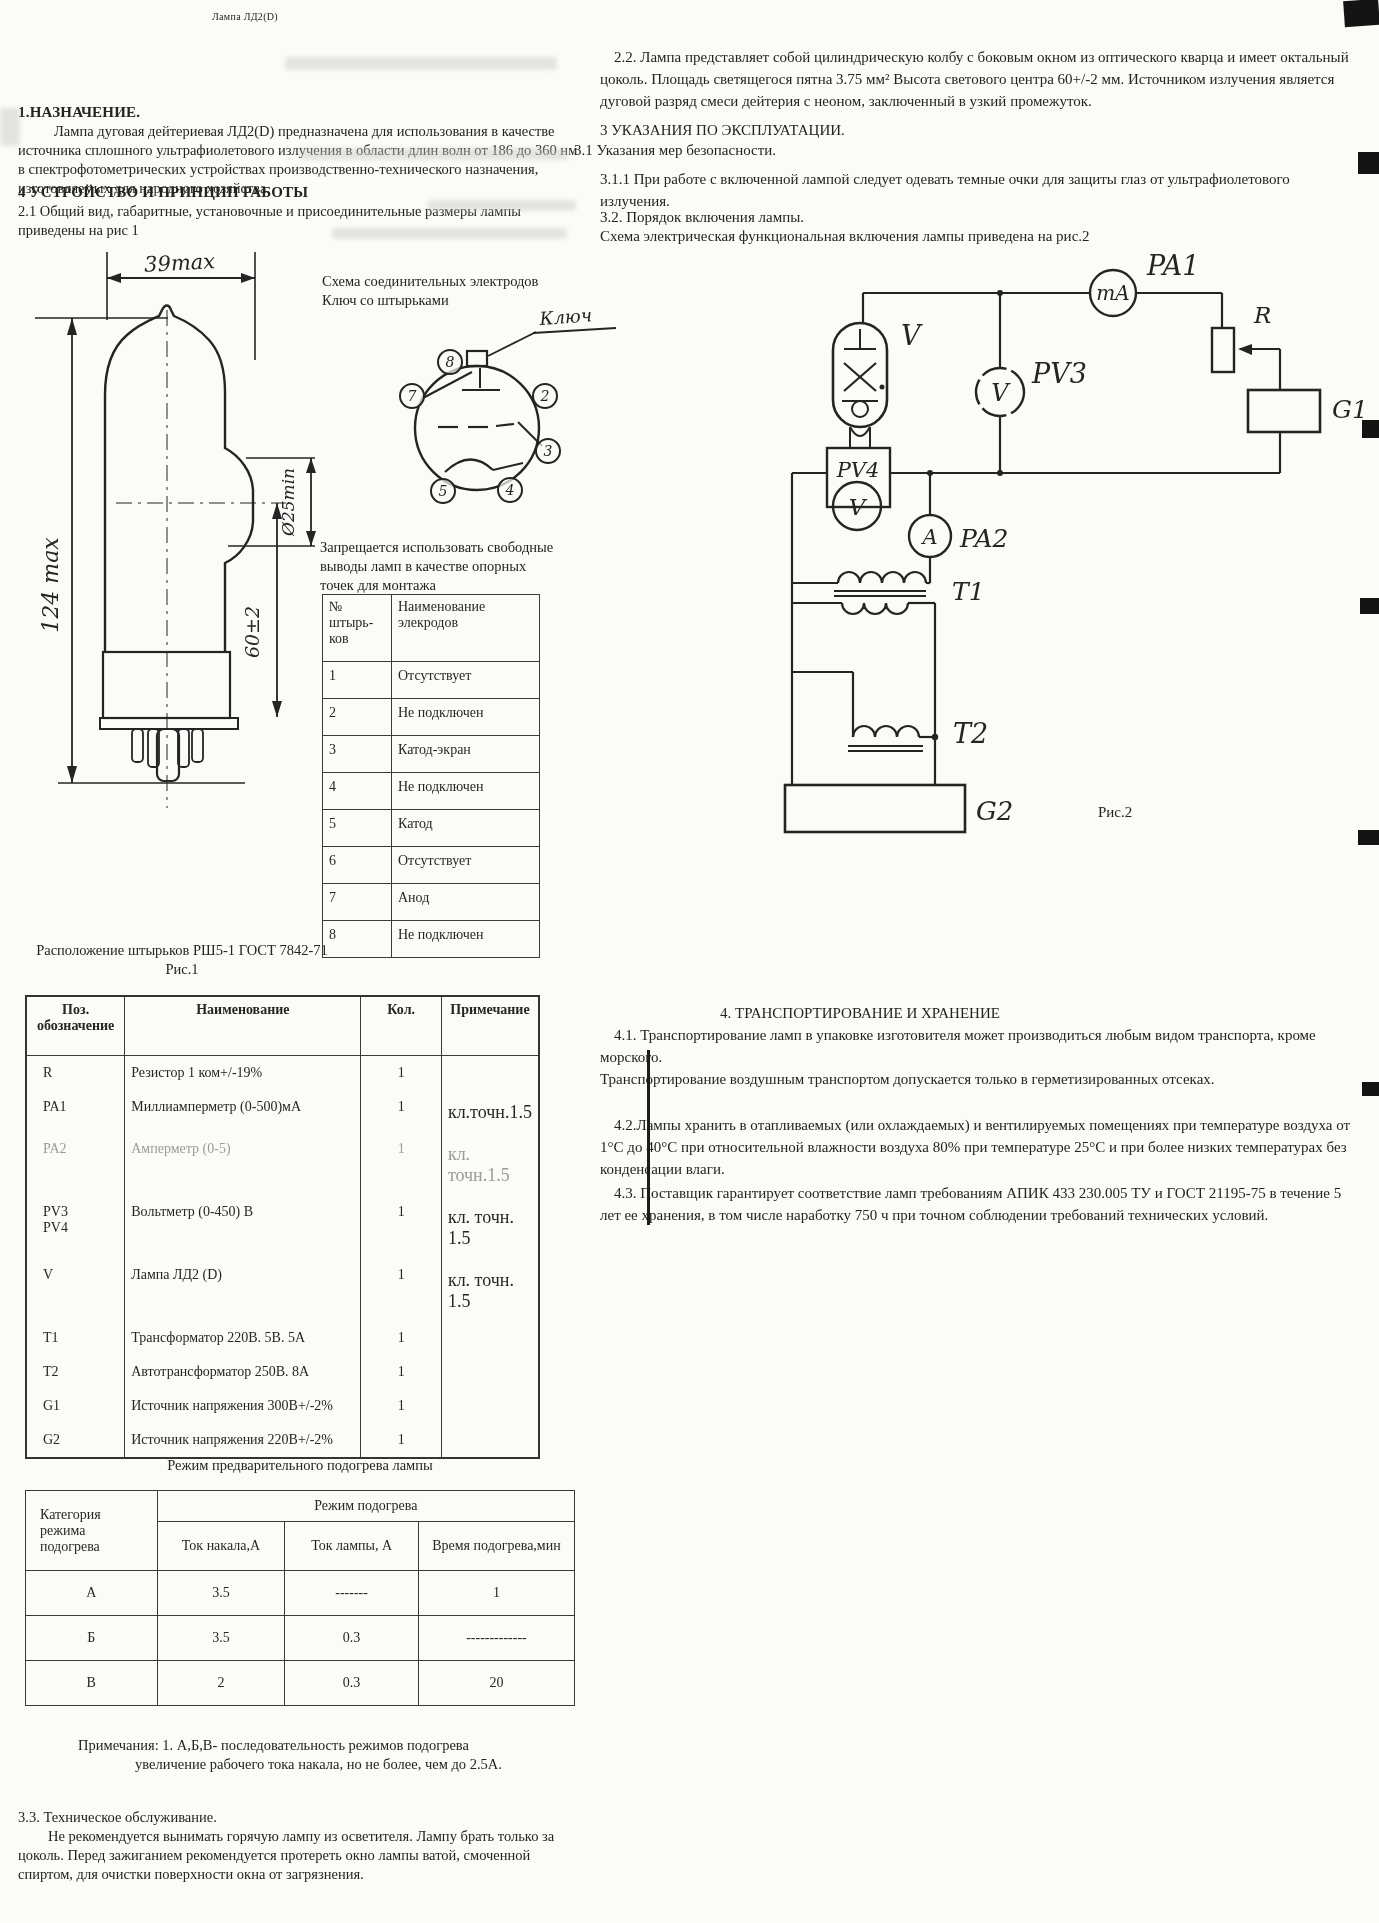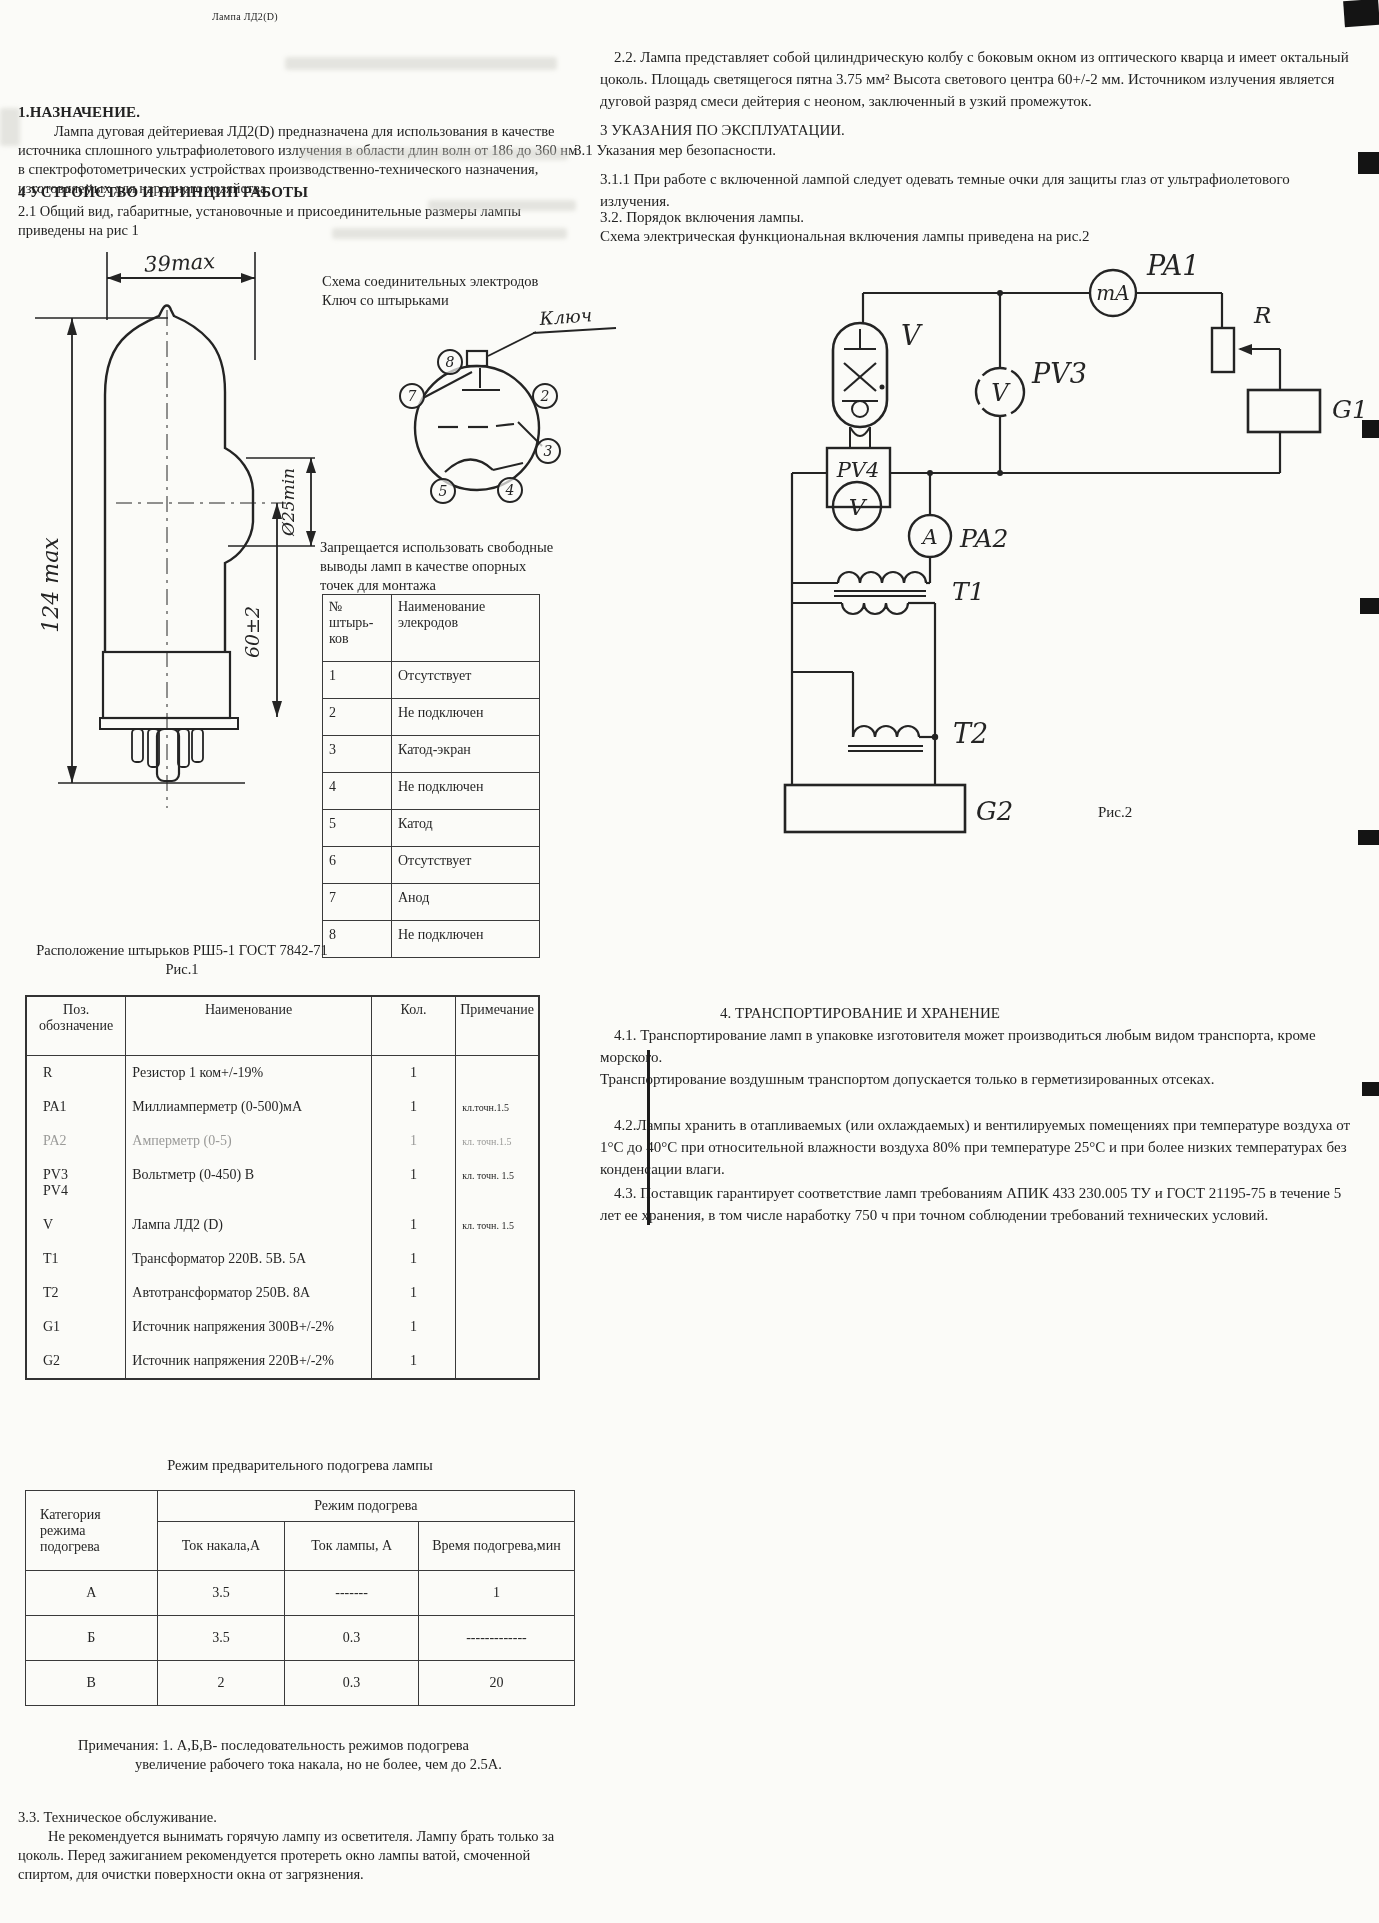--- a/index.html
+++ b/index.html
@@ -16,27 +16,27 @@
   .hand{font-family:"DejaVu Serif",serif;font-style:italic;}
   .title-block{font-size:10px;line-height:18px;text-align:center;letter-spacing:.3px;}
   table{border-collapse:collapse;font-size:14px;color:#262626;}
   
   .pin-table, .pin-table th, .pin-table td{border:1.5px solid #3a3a3a;}
   .pin-table th{font-weight:normal;text-align:left;padding:4px 6px;vertical-align:top;height:58px;}
   .pin-table td{padding:6px 6px 14px 6px;vertical-align:top;}
   .pin-table td:first-child, .pin-table th:first-child{width:56px;}
   
   .comp-table{border:2px solid #333;}
-  .comp-table thead th{border:1.5px solid #3a3a3a;font-weight:normal;text-align:center;
+  .comp-table thead th{border:1.5px solid #3a3a3a;font-weight:bold;text-align:center;
       vertical-align:top;padding:5px 4px;height:48px;}
   .comp-table tbody td{border-left:1.5px solid #3a3a3a;border-right:1.5px solid #3a3a3a;
       padding:9px 6px;vertical-align:top;}
   .comp-table tbody td.pos{padding-left:16px;white-space:pre-line;}
   .comp-table tbody td.kol{text-align:center;}
-  .comp-table tbody td.note{font-size:10px;padding-top:12px;}
+  .comp-table tbody td.note{font-size:18px;padding-top:12px;}
   #comp-tbody tr:nth-child(3){color:#9a9a98;}
   
   .pre-table, .pre-table th, .pre-table td{border:1.6px solid #3a3a3a;}
   .pre-table th{font-weight:normal;padding:3px 6px;}
   .pre-table td{text-align:center;height:42px;}
   .pre-table .rowhdr{text-align:left;vertical-align:middle;padding-left:14px;}
   .pre-table tbody tr td{border-top:1.4px dashed #4a4a4a;}
   .pin-badge{position:absolute;width:22px;height:22px;border:2px solid #242424;border-radius:50%;
       display:flex;align-items:center;justify-content:center;
       font:italic 14px "DejaVu Serif",serif;background:rgba(251,251,248,.7);}

